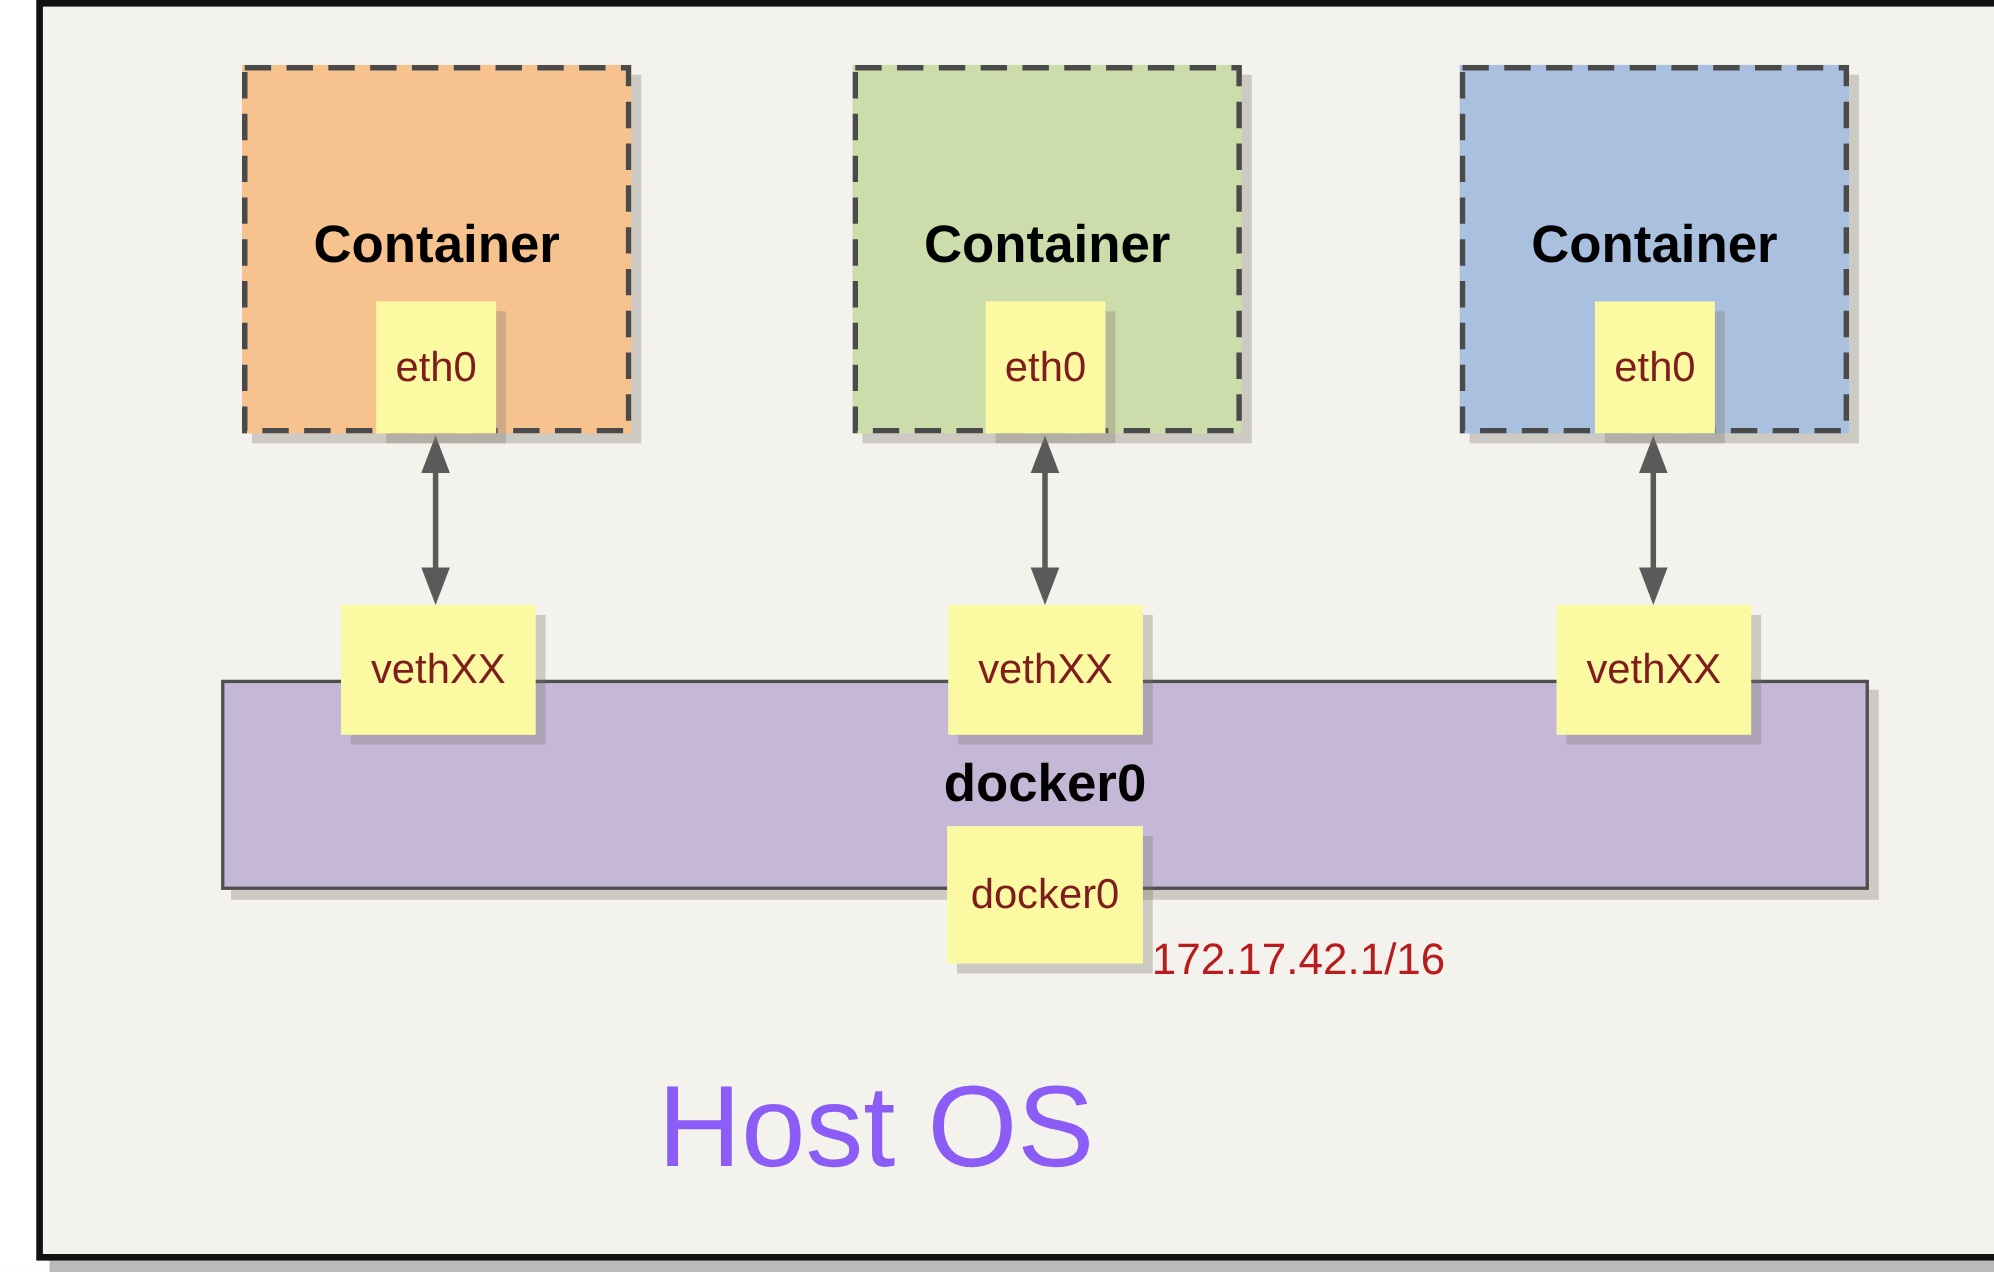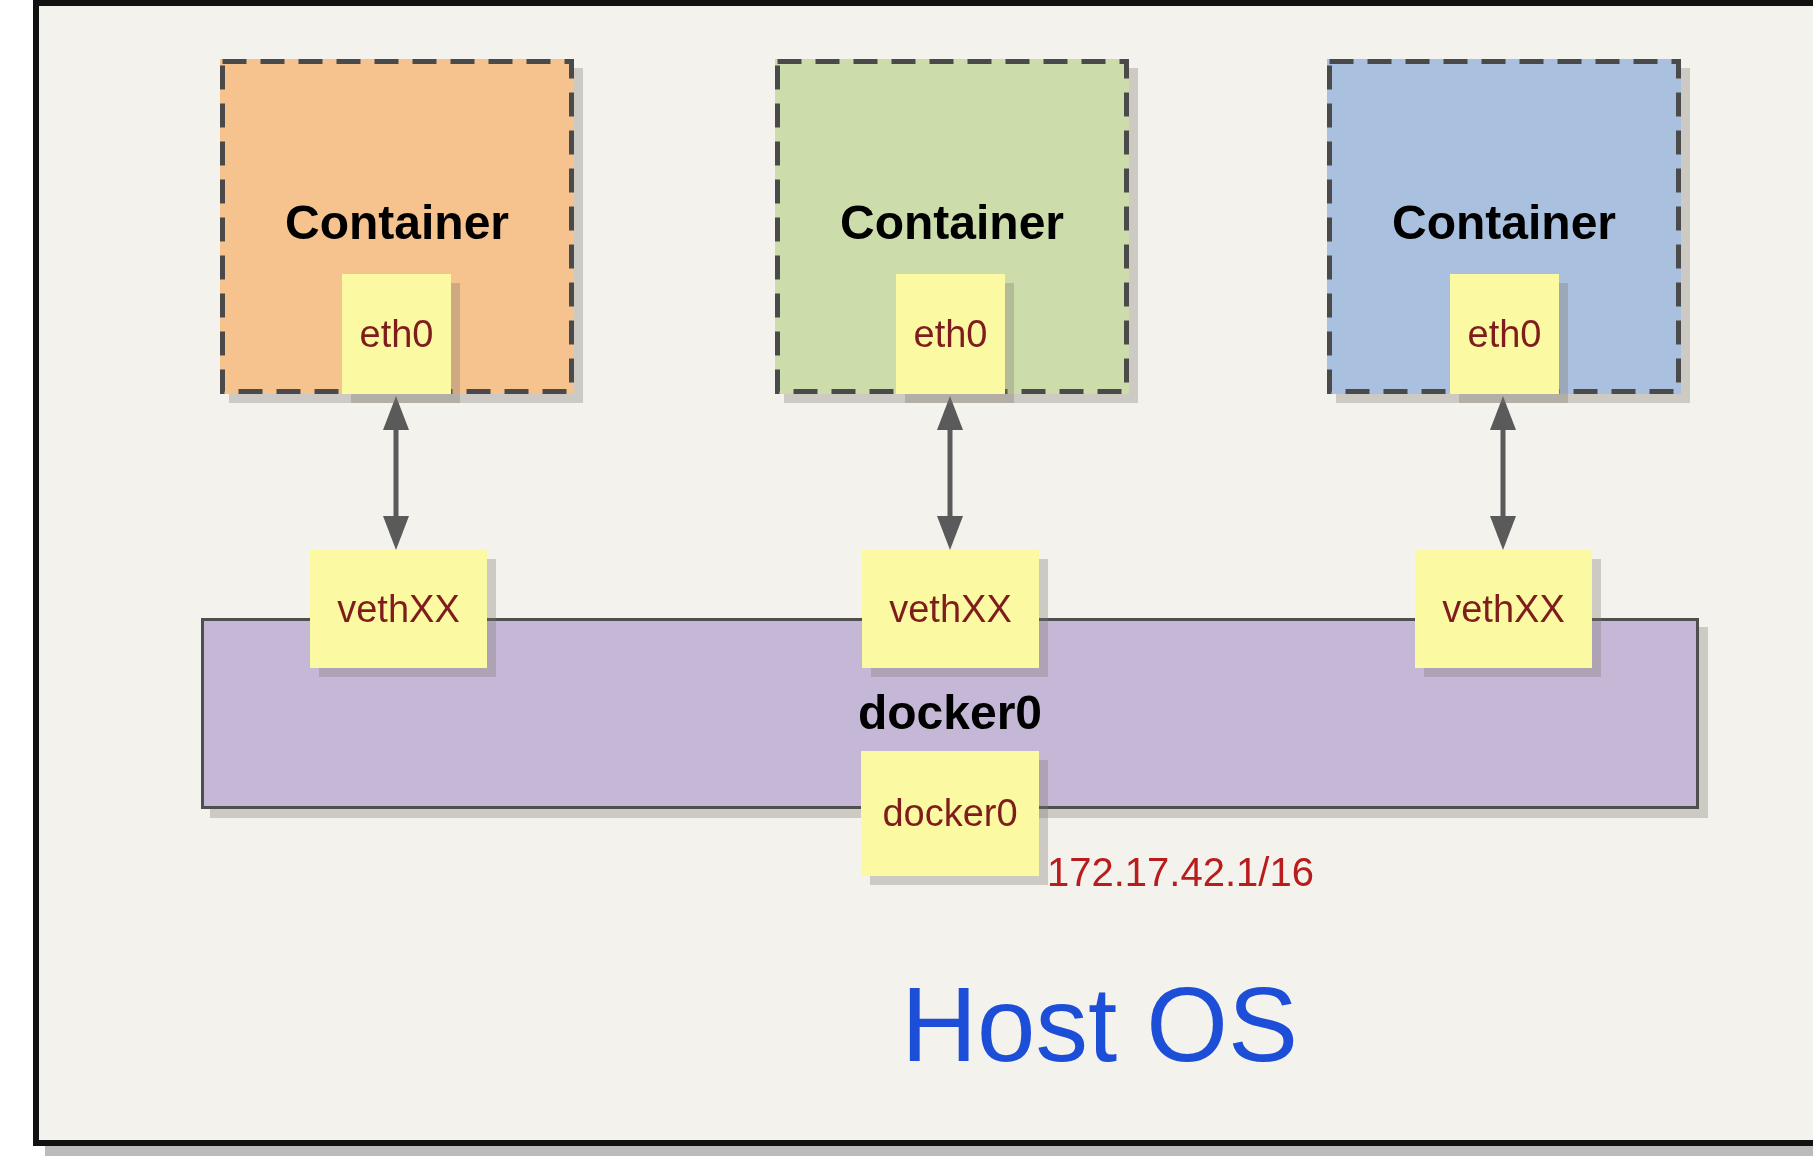--- a/index.html
+++ b/index.html
@@ -113,25 +113,25 @@
     font-size: 40px;
     line-height: 1.15;
     color: #b91c1c;
     z-index: 2;
   }
   .host-label {
     position: absolute;
     left: 559px;
     top: 966px;
     width: 700px;
-    text-align: right;
+    text-align: left;
     font-size: 105px;
     font-weight: normal;
     line-height: 1.0;
-    color: #1d4ed8;
+    color: #8b5cf6;
     z-index: 2;
   }
 </style>
 </head>
 <body>
 
 <div class="canvas" style="background-color: rgb(244, 242, 236);">
 
   <div class="container-box" style="left: 181px; background-color: rgb(246, 194, 142);">
     <svg class="dash-frame" viewBox="0 0 354 335" preserveAspectRatio="none">

